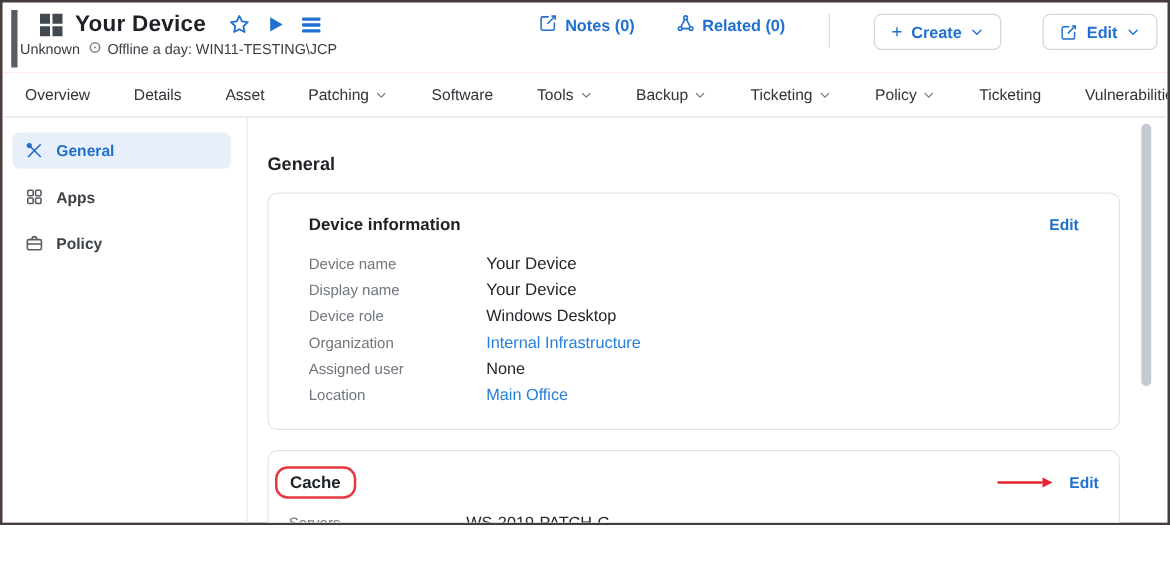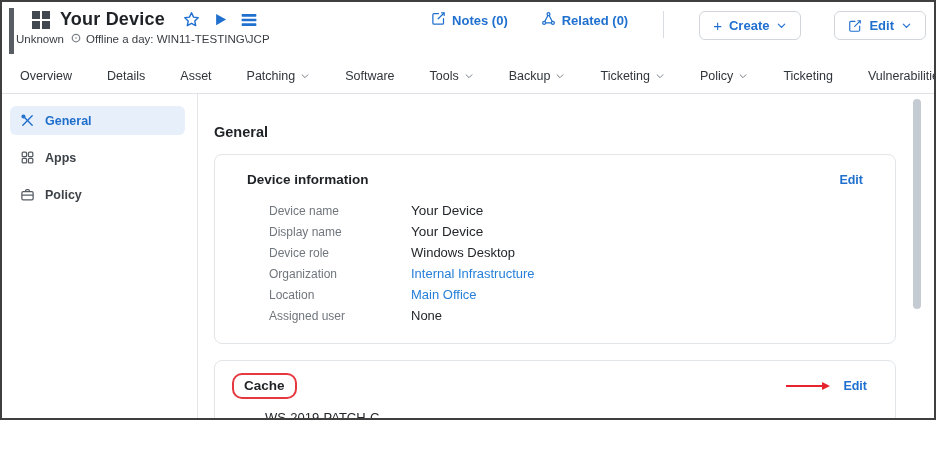--- a/index.html
+++ b/index.html
@@ -38,29 +38,29 @@
   .side-item .s-icon { color:#565c63; display:flex; }
   .side-item.active { background:#e7f0fa; color:#1f6ecc; }
   .side-item.active .s-icon { color:#1f6ecc; }
 
   .main { flex:1; position:relative; padding-left:16px; }
   .section-heading { margin-top:30px; font-size:14.5px; font-weight:bold; color:#1e2226; }
   .card { width:682px; border:1px solid #e2e5e8; border-radius:8px; background:#fff; padding:17px 32px; margin-top:14px; }
   .card-head { display:flex; justify-content:space-between; align-items:center; }
   .card-title { font-size:13.5px; font-weight:bold; color:#1e2226; }
   .edit-link { font-size:12.5px; font-weight:bold; color:#2070cf; cursor:pointer; }
-  .fields { margin-top:13px;margin-left:22px; }
+  .fields { margin-top:13px; }
   .field-row { display:flex; align-items:center; height:21px; }
   .field-label { width:142px; flex-shrink:0; font-size:12px; color:#70767d; }
   .field-value { font-size:13px; color:#23272b; }
   .field-value.big { font-size:13.5px; }
   .field-value.link { color:#2680d9; cursor:pointer; }
 
   
-  .cache-card { margin-top:16px; padding:17px 28px 19px; }
+  .cache-card { margin-top:16px; padding:17px 16px 19px; }
   .red-box { display:inline-block; border:2px solid #e6383f; border-radius:10px; padding:3px 10px 4px; margin:-5px 0 -6px -11px; }
   .red-box .card-title { display:block; }
   .cache-right { display:flex; align-items:center; gap:13px; }
   .red-arrow { display:flex; align-items:center; }
   .red-arrow .shaft { width:36px; height:2px; background:#e6232e; }
   .red-arrow .head { width:0; height:0; border-left:8px solid #e6232e; border-top:4px solid transparent; border-bottom:4px solid transparent; }
   .cache-fields { margin-top:14px; }
 
   .scroll-thumb { position:absolute; right:13px; top:97px; width:8px; height:210px; border-radius:4px; background:#c5cbd3; cursor:pointer; }
 </style>
@@ -273,45 +273,46 @@
           </div>
           <div class="field-row">
             <span class="field-label">Device role</span>
             <span class="field-value">Windows Desktop</span>
           </div>
           <div class="field-row">
             <span class="field-label">Organization</span>
             <span class="field-value link">Internal Infrastructure</span>
           </div>
           <div class="field-row">
+            <span class="field-label">Assigned user</span>
+            <span class="field-value">None</span>
+          </div>
+          <div class="field-row">
             <span class="field-label">Location</span>
             <span class="field-value link">Main Office</span>
-          </div>
-          <div class="field-row">
-            <span class="field-label">Assigned user</span>
-            <span class="field-value">None</span>
           </div>
         </div>
       </div>
 
       <div class="card cache-card">
         <div class="card-head">
           <span class="red-box">
             <span class="card-title">Cache</span>
           </span>
           <span class="cache-right">
             <span class="red-arrow">
               <span class="shaft"></span>
                 <span class="head"></span>
             </span>
             <span class="edit-link">Edit</span>
           </span>
         </div>
         <div class="fields cache-fields">
           <div class="field-row">
+            <span class="field-label">Servers</span>
             <span class="field-value">WS-2019-PATCH-C</span>
           </div>
         </div>
       </div>
     </div>
   </div>
 
   <div class="scroll-thumb"></div>
 </div>
 

